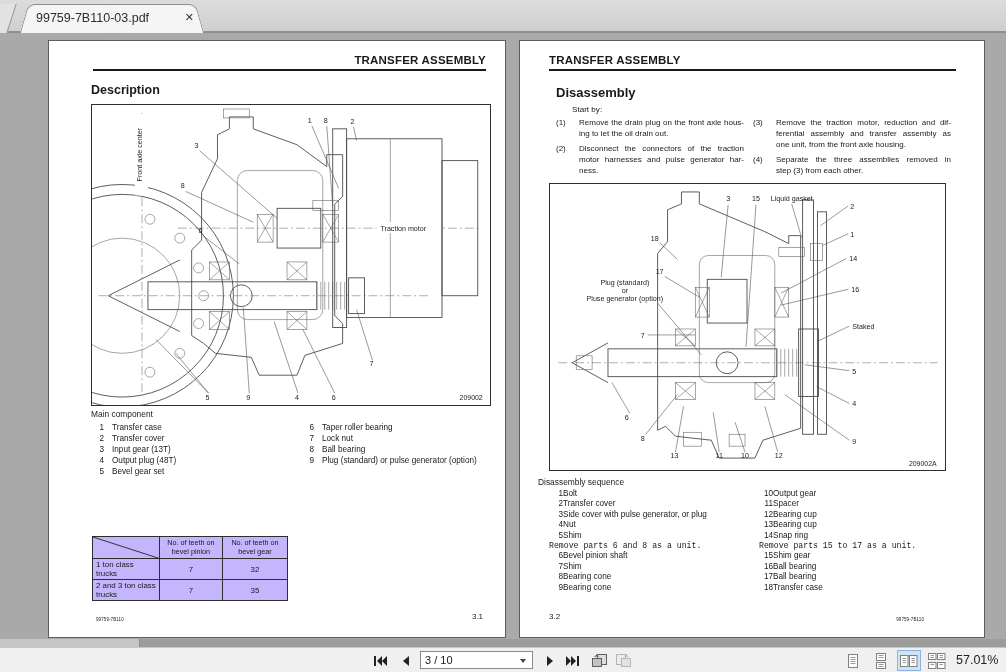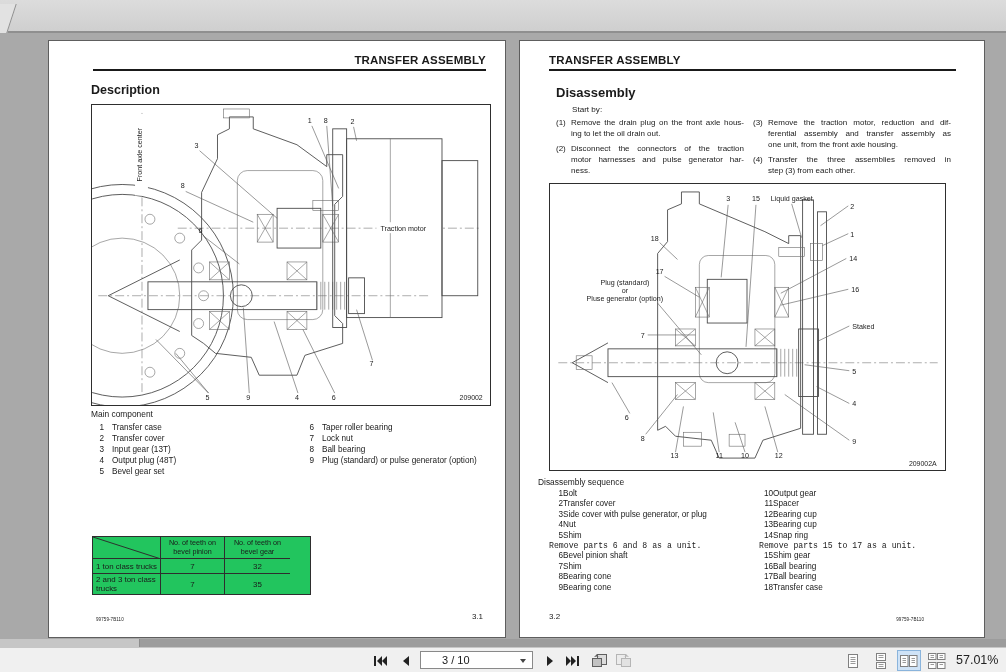--- a/index.html
+++ b/index.html
@@ -46,21 +46,21 @@
   .mc-col1{width:210px;}
   .mc-col2{width:200px;}
   .mc-row{display:flex;}
   .mc-num{width:8px;text-align:right;flex:none;}
   .mc-label{margin-left:8px;white-space:nowrap;}
 
   .para{position:absolute;font-size:8.1px;line-height:10px;}
   .pline{text-align:justify;text-align-last:justify;}
   .pline:last-child{text-align-last:left;}
 
-  .ttable{position:absolute;border:1px solid #2e2e2e;width:219px;font-size:7.9px;background:#22c55e;}
+  .ttable{position:absolute;border:1px solid #2e2e2e;width:196px;font-size:7.9px;background:#c4b5fd;}
   .trow{display:flex;}
   .tc{border-right:1px solid #2e2e2e;padding:1px 3px;white-space:pre-line;display:flex;align-items:center;}
   .tc:last-child{border-right:none;}
   .tc0{width:68px;}
   .tc1{width:64px;justify-content:center;text-align:center;}
   .tc2{width:65px;justify-content:center;text-align:center;}
   .thead .tc{border-bottom:1px solid #2e2e2e;font-size:7.2px;line-height:8.5px;height:22px;}
   .thead .tc0{position:relative;padding:0;}
   .thead .tc0 svg{position:absolute;inset:0;}
   .trow-data .tc{border-bottom:1px solid #2e2e2e;min-height:15px;line-height:9px;}
@@ -69,21 +69,21 @@
   .pfoot-doc{position:absolute;font-size:4.5px;color:#222;letter-spacing:.1px;}
   .pfoot-page{position:absolute;font-size:8px;}
 
   
   .startby{position:absolute;font-size:8.1px;}
   .steps{position:absolute;display:flex;font-size:8px;line-height:11px;}
   .steps-c1{width:188px;margin-right:9px;}
   .steps-c2{width:198px;}
   .step{display:flex;margin-bottom:4px;}
   .step-num{width:15px;flex:none;}
-  .step-lines{flex:1;}
+  .step-lines{flex:1;margin-left:8px;}
   .step-lines div{text-align:justify;text-align-last:justify;}
   .step-lines div:last-child{text-align-last:left;}
 
   .seq-title{position:absolute;font-size:8.4px;}
   .seq-cols{position:absolute;display:flex;font-size:8.2px;line-height:10.4px;}
   .seq-c1{width:210px;}
   .seq-c2{width:200px;}
   .seq-row{display:flex;}
   .seq-num{width:14px;text-align:right;flex:none;}
   .seq-label{white-space:nowrap;}
@@ -91,33 +91,39 @@
 
   
   .hscroll{position:absolute;left:0;bottom:0;width:100%;height:8px;background:#9c9c9c;}
   .hthumb{position:absolute;left:0;top:0;width:140px;height:8px;background:#c6c6c6;border-right:1px solid #8d8d8d;}
 
   
   .toolbar{position:absolute;left:0;bottom:0;width:100%;height:25px;background:#f0f0f0;border-top:1px solid #c6c6c6;}
   .tbtn{position:absolute;top:5px;width:20px;height:15px;display:flex;align-items:center;justify-content:center;cursor:pointer;}
   .combo{position:absolute;left:420px;top:3px;width:113px;height:18px;background:#fff;border:1px solid #898989;
          display:flex;align-items:center;cursor:pointer;}
-  .combo-text{font-size:11px;margin-left:21px;flex:1;}
+  .combo-text{font-size:11px;margin-left:4px;flex:1;}
   .caret{width:0;height:0;border:3.5px solid transparent;border-top:4.5px solid #444;margin:4px 6px 0 0;}
   .layout-btn{position:absolute;top:3px;width:22px;height:19px;display:flex;align-items:center;justify-content:center;cursor:pointer;}
   .layout-btn.selected{background:#cfe3f7;outline:1px solid #8ab4dc;}
   .zoomlabel{position:absolute;left:956px;top:5px;font-size:12.5px;color:#222;}
 </style>
 </head>
 <body>
 
 <div class="screen">
 
   <div class="tabbar">
     <div class="tab-ghost"></div>
+    <div class="tab">
+      <div class="bg-l"></div>
+      <div class="bg-r"></div>
+      <span class="tab-title">99759-7B110-03.pdf</span>
+      <span class="tab-close">✕</span>
+    </div>
   </div>
 
   <div class="docarea">
 
     <div class="page page-left">
       <div class="ph ph-right">TRANSFER ASSEMBLY</div>
       <div class="hrule" style="left:44px;right:19px;"></div>
       <div class="sect" style="left:42px;top:42px;">Description</div>
 
       <div class="figbox" style="left:42px;top:63px;width:400px;height:302px;">
@@ -332,21 +338,21 @@
               <div class="step-lines">
                 <div>Remove the traction motor, reduction and dif-</div>
                 <div>ferential assembly and transfer assembly as</div>
                 <div>one unit, from the front axle housing.</div>
               </div>
             </div>
 
             <div class="step">
               <span class="step-num">(4)</span>
               <div class="step-lines">
-                <div>Transfer the three assemblies removed in</div>
+                <div>Separate the three assemblies removed in</div>
                 <div>step (3) from each other.</div>
 
               </div>
             </div>
           </div>
       </div>
 
       <div class="figbox" style="left:29px;top:142px;width:397px;height:288px;">
         <svg viewBox="0 0 397 288">
           <line class="cl" x1="8" y1="180" x2="390" y2="180"></line>

